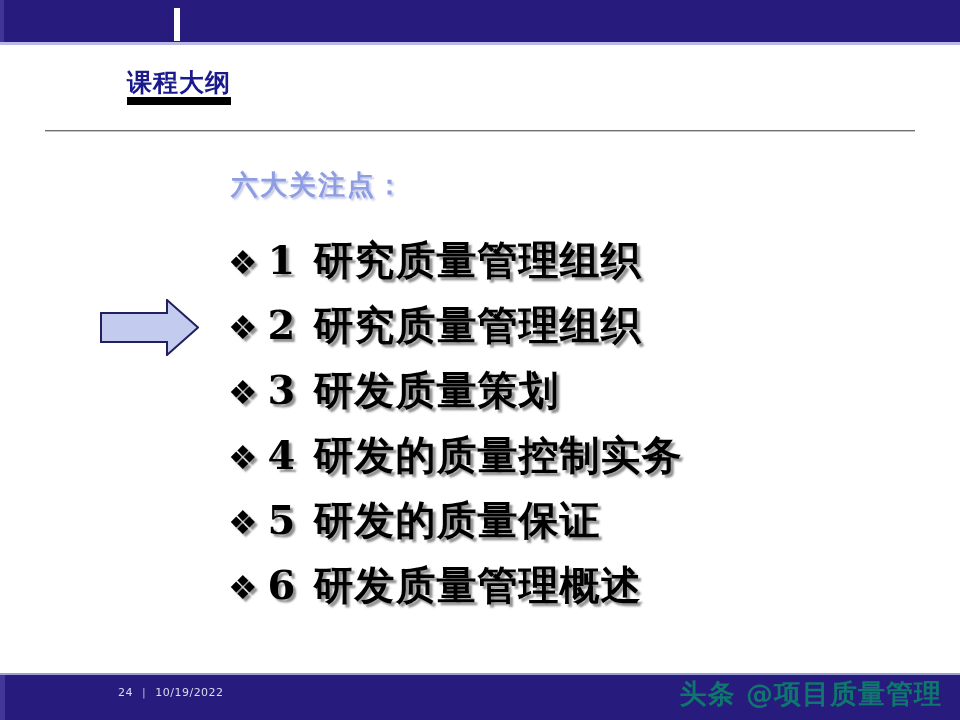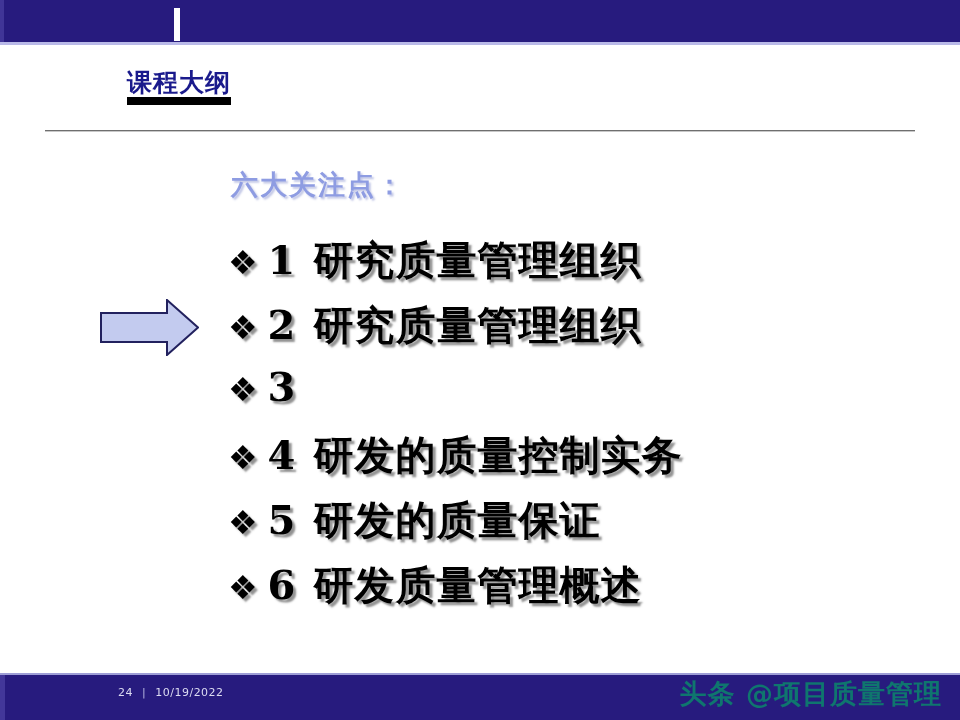--- a/index.html
+++ b/index.html
@@ -217,20 +217,21 @@
 
     <div class="outline-item">
       <span class="outline-bullet">❖</span>
       <span class="outline-num">2</span>
       <span class="outline-text">研究质量管理组织</span>
     </div>
 
     <div class="outline-item">
       <span class="outline-bullet">❖</span>
       <span class="outline-num">3</span>
+      <span class="outline-text">研发质量策划</span>
     </div>
 
     <div class="outline-item">
       <span class="outline-bullet">❖</span>
       <span class="outline-num">4</span>
       <span class="outline-text">研发的质量控制实务</span>
     </div>
 
     <div class="outline-item">
       <span class="outline-bullet">❖</span>

